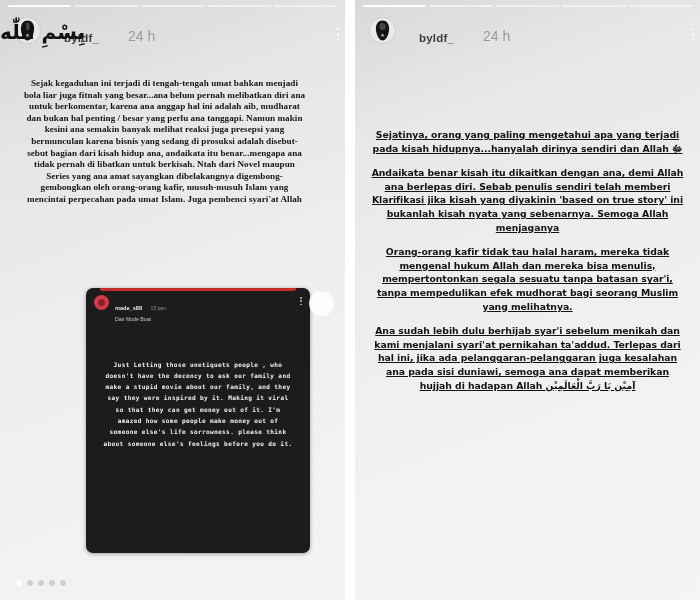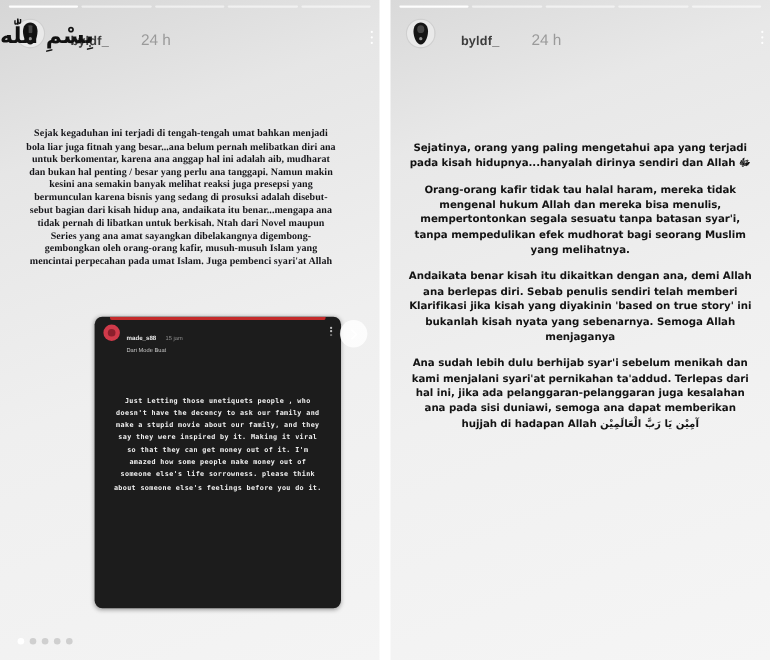--- a/index.html
+++ b/index.html
@@ -109,21 +109,20 @@
     position: absolute;
     top: 78px;
     left: 22px; right: 38px;
     text-align: center;
     font-family: "Liberation Serif", "DejaVu Serif", serif;
     font-size: 9.1px;
     line-height: 11.6px;
     font-weight: bold;
     color: #16161a;
     letter-spacing: .05px;
-    margin-top: 38px;
   }
   .body-serif p { margin: 0 0 10.5px 0; }
 
   
   .embed-card {
     position: absolute;
     left: 86px;
     top: 288px;
     width: 224px;
     height: 265px;
@@ -243,20 +242,21 @@
     position: absolute;
     top: 128px;
     left: 16px; right: 16px;
     text-align: center;
     font-family: "DejaVu Sans", "Liberation Sans", sans-serif;
     font-size: 9.3px;
     line-height: 13.6px;
     font-weight: bold;
     color: #131313;
     letter-spacing: -.05px;
+    text-decoration: underline;
   }
   .body-sans p { margin: 0 0 11px 0; }
   .body-sans p.tight { margin-bottom: 0; }
 </style>
 </head>
 <body>
 
 <div class="screen">
 
   <div class="story story-left">
@@ -354,19 +354,19 @@
       <div class="menu-dots">
         <i></i>
           <i></i>
           <i></i>
       </div>
     </div>
 
 
     <div class="body-sans">
       <p>Sejatinya, orang yang paling mengetahui apa yang terjadi pada kisah hidupnya...hanyalah dirinya sendiri dan Allah ﷻ</p>
+      <p>Andaikata benar kisah itu dikaitkan dengan ana, demi Allah ana berlepas diri. Sebab penulis sendiri telah memberi Klarifikasi jika kisah yang diyakinin 'based on true story' ini bukanlah kisah nyata yang sebenarnya. Semoga Allah menjaganya</p>
       <p>Orang-orang kafir tidak tau halal haram, mereka tidak mengenal hukum Allah dan mereka bisa menulis, mempertontonkan segala sesuatu tanpa batasan syar'i, tanpa mempedulikan efek mudhorat bagi seorang Muslim yang melihatnya.</p>
-      <p>Andaikata benar kisah itu dikaitkan dengan ana, demi Allah ana berlepas diri. Sebab penulis sendiri telah memberi Klarifikasi jika kisah yang diyakinin 'based on true story' ini bukanlah kisah nyata yang sebenarnya. Semoga Allah menjaganya</p>
       <p>Ana sudah lebih dulu berhijab syar'i sebelum menikah dan kami menjalani syari'at pernikahan ta'addud. Terlepas dari hal ini, jika ada pelanggaran-pelanggaran juga kesalahan ana pada sisi duniawi, semoga ana dapat memberikan hujjah di hadapan Allah آمِيْن يَا رَبَّ الْعَالَمِيْن</p>
     </div>
   </div>
 
 </div>
 
 </body></html>

